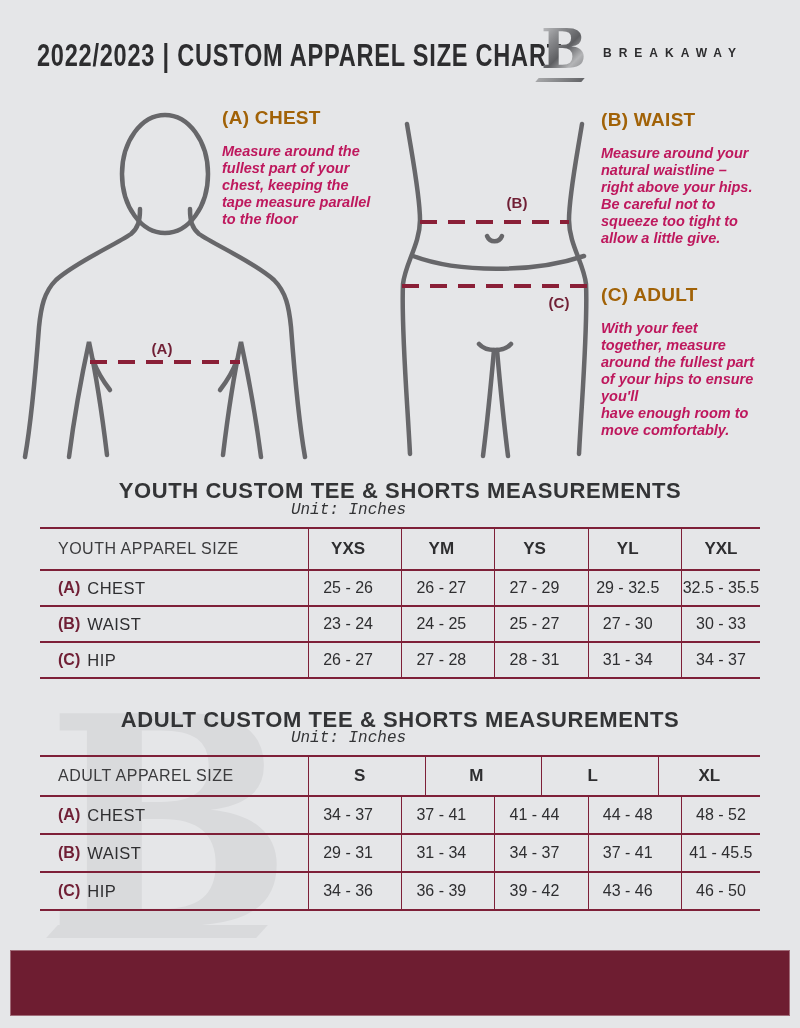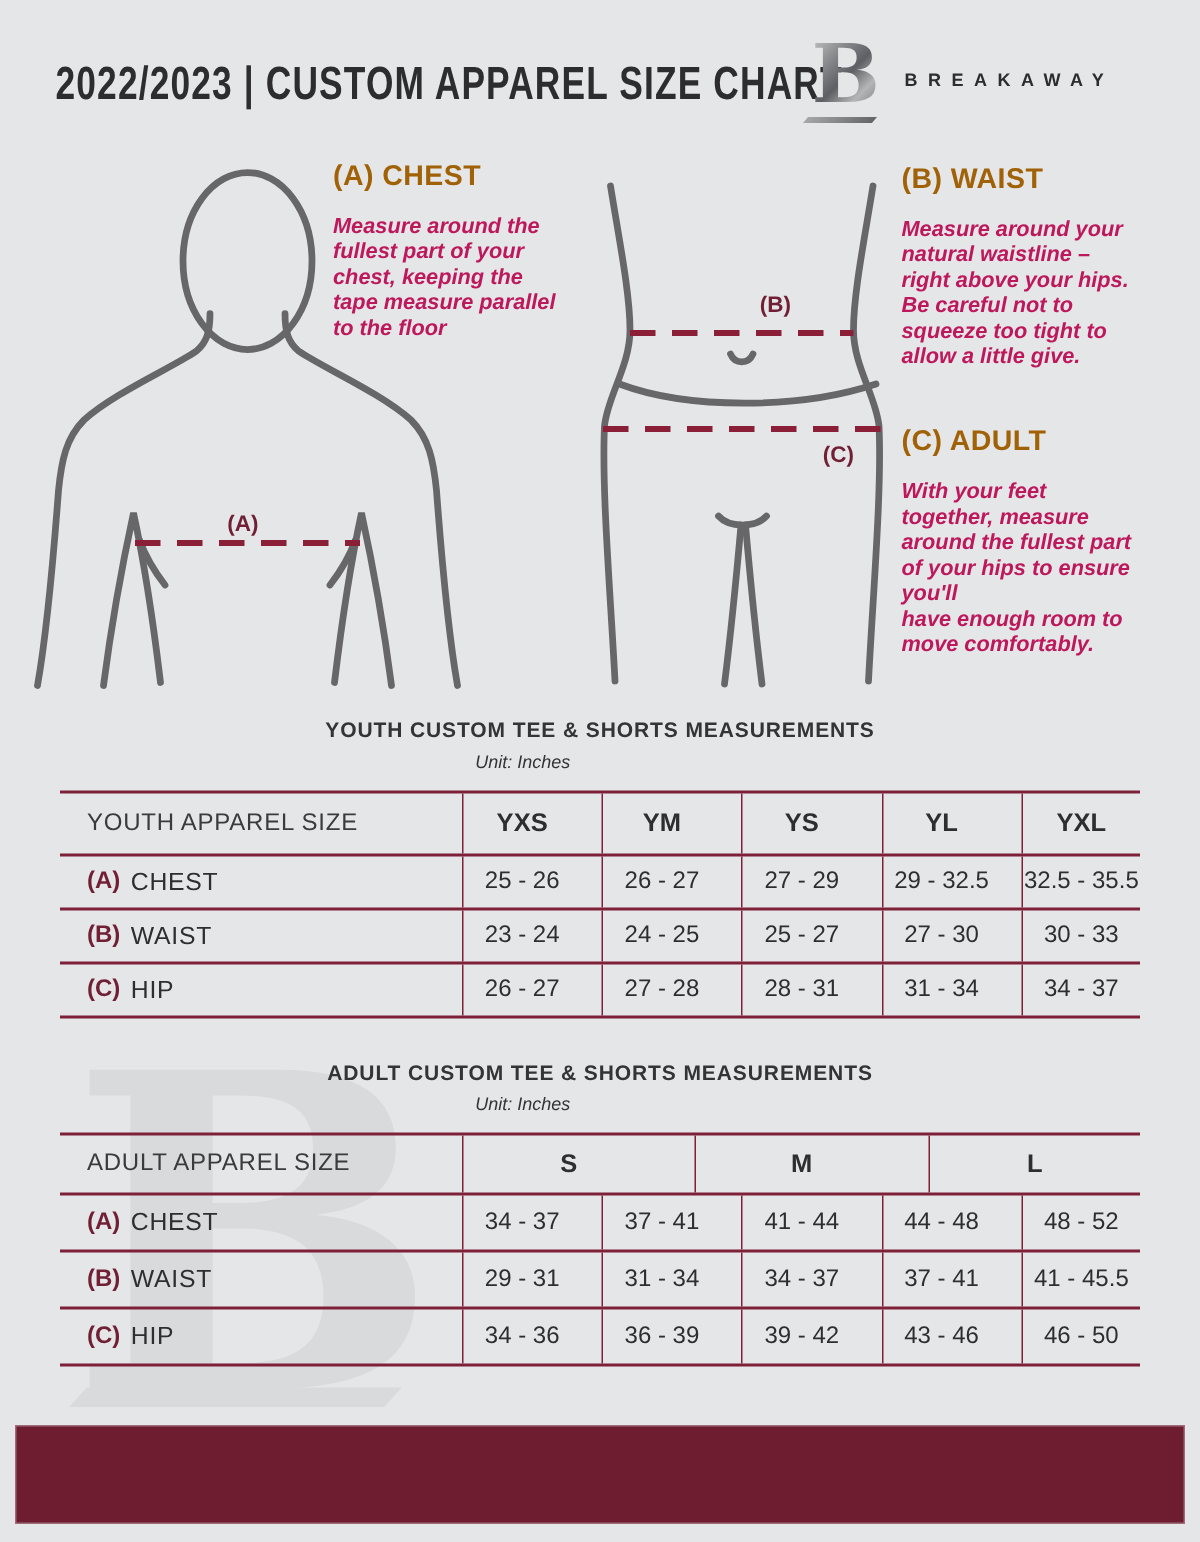--- a/index.html
+++ b/index.html
@@ -41,25 +41,25 @@
   .fig text{font-family:"Liberation Sans",sans-serif;font-weight:bold;font-size:15px;fill:#701f35;}
   .guide-block{position:absolute;}
   .guide-h{font-size:19px;font-weight:bold;color:#a16207;letter-spacing:.3px;margin:0;}
   .guide-p{
     margin:14px 0 0;font-size:14.5px;line-height:17px;font-style:italic;font-weight:700;
     color:#be185d;white-space:pre-line;
   }
   
   .sec-title{
     position:absolute;left:0;width:800px;text-align:center;
-    font-size:14px;font-weight:bold;color:#333436;letter-spacing:.6px;
+    font-size:22px;font-weight:bold;color:#333436;letter-spacing:.6px;
   }
   .sec-unit{
     position:absolute;left:0;width:697px;text-align:center;
-    font-size:12px;font-style:italic;font-weight:500;color:#333436;
+    font-size:16px;font-style:italic;font-weight:500;color:#333436;font-family:Liberation Mono, monospace;
   }
   .size-table{position:absolute;left:40px;width:720px;border-top:2px solid #7e2038;}
   .t-row{display:flex;border-bottom:2px solid #7e2038;gap:14px;}
   .t-cell{
     flex:1;display:flex;align-items:center;justify-content:center;
     border-left:1.5px solid #7e2038;font-size:16px;color:#2e2e30;
   }
   .t-cell:first-child{flex:0 0 236px;border-left:none;justify-content:flex-start;padding-left:18px;}
   .t-head .t-cell{font-weight:bold;font-size:17px;}
   .t-head .t-cell:first-child{font-weight:normal;font-size:16px;letter-spacing:.5px;color:#3b3b3d;}
@@ -201,20 +201,21 @@
     </div>
 
     <div class="sec-title" style="top:707px;">ADULT CUSTOM TEE &amp; SHORTS MEASUREMENTS</div>
     <div class="sec-unit" style="top:729px;">Unit: Inches</div>
     <div class="size-table adult" style="top:755px;">
       <div class="t-row t-head">
         <div class="t-cell">ADULT APPAREL SIZE</div>
         <div class="t-cell">S</div>
         <div class="t-cell">M</div>
         <div class="t-cell">L</div>
+        <div class="t-cell">XL</div>
       </div>
       <div class="t-row">
         <div class="t-cell">
           <span class="row-key">(A)</span>
           <span class="row-lbl">CHEST</span>
         </div>
         <div class="t-cell">34 - 37</div>
         <div class="t-cell">37 - 41</div>
         <div class="t-cell">41 - 44</div>
         <div class="t-cell">44 - 48</div>

